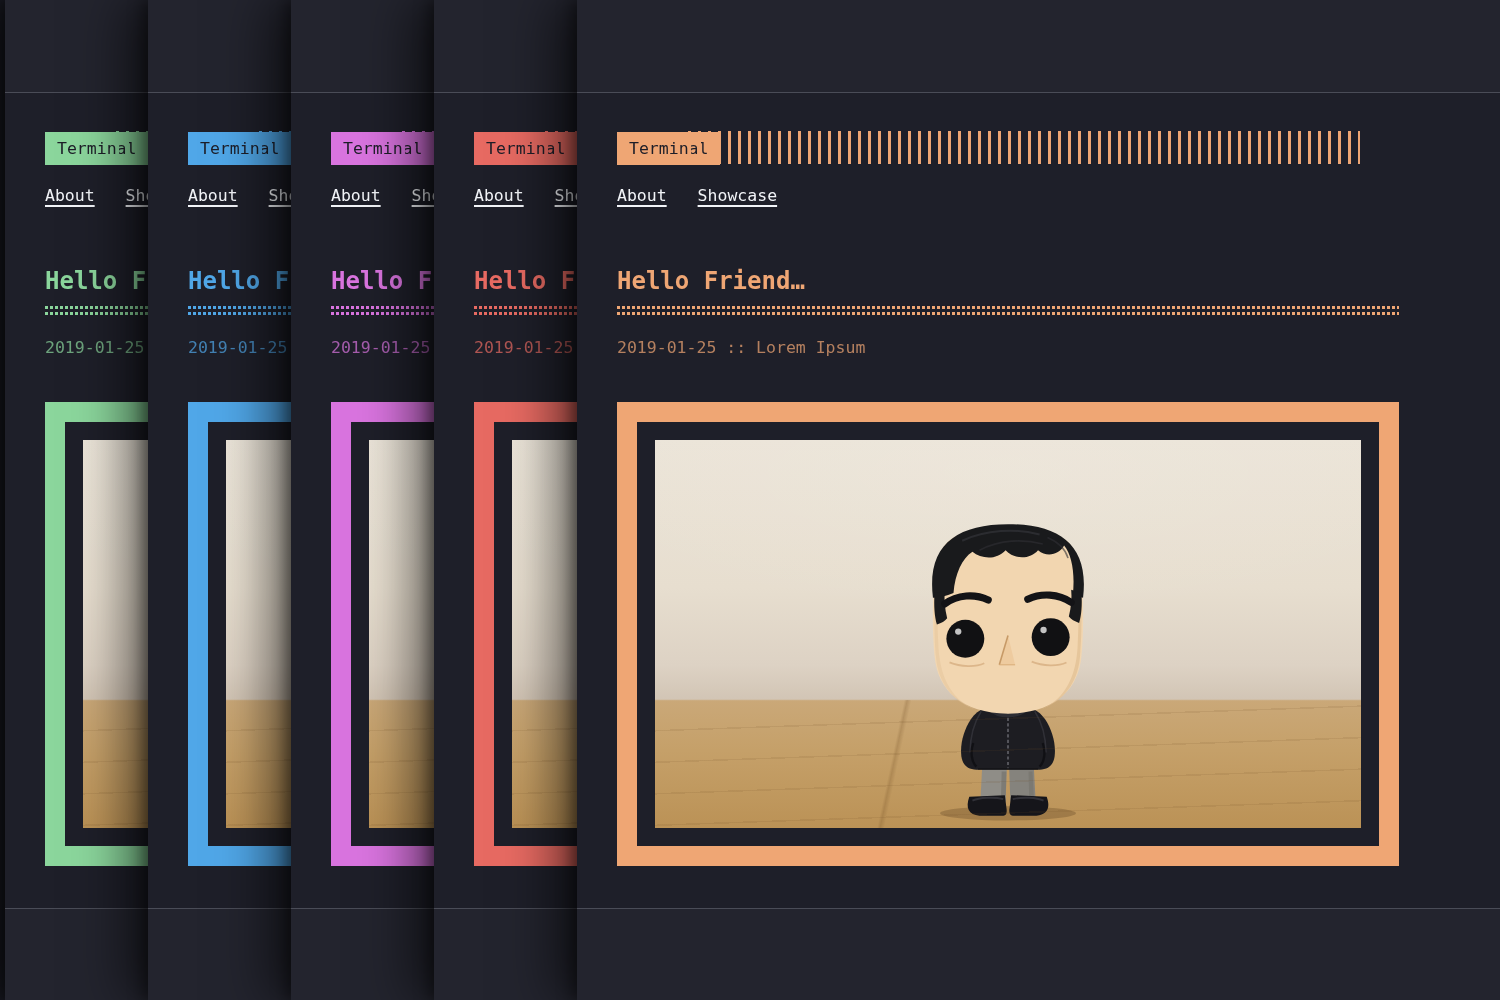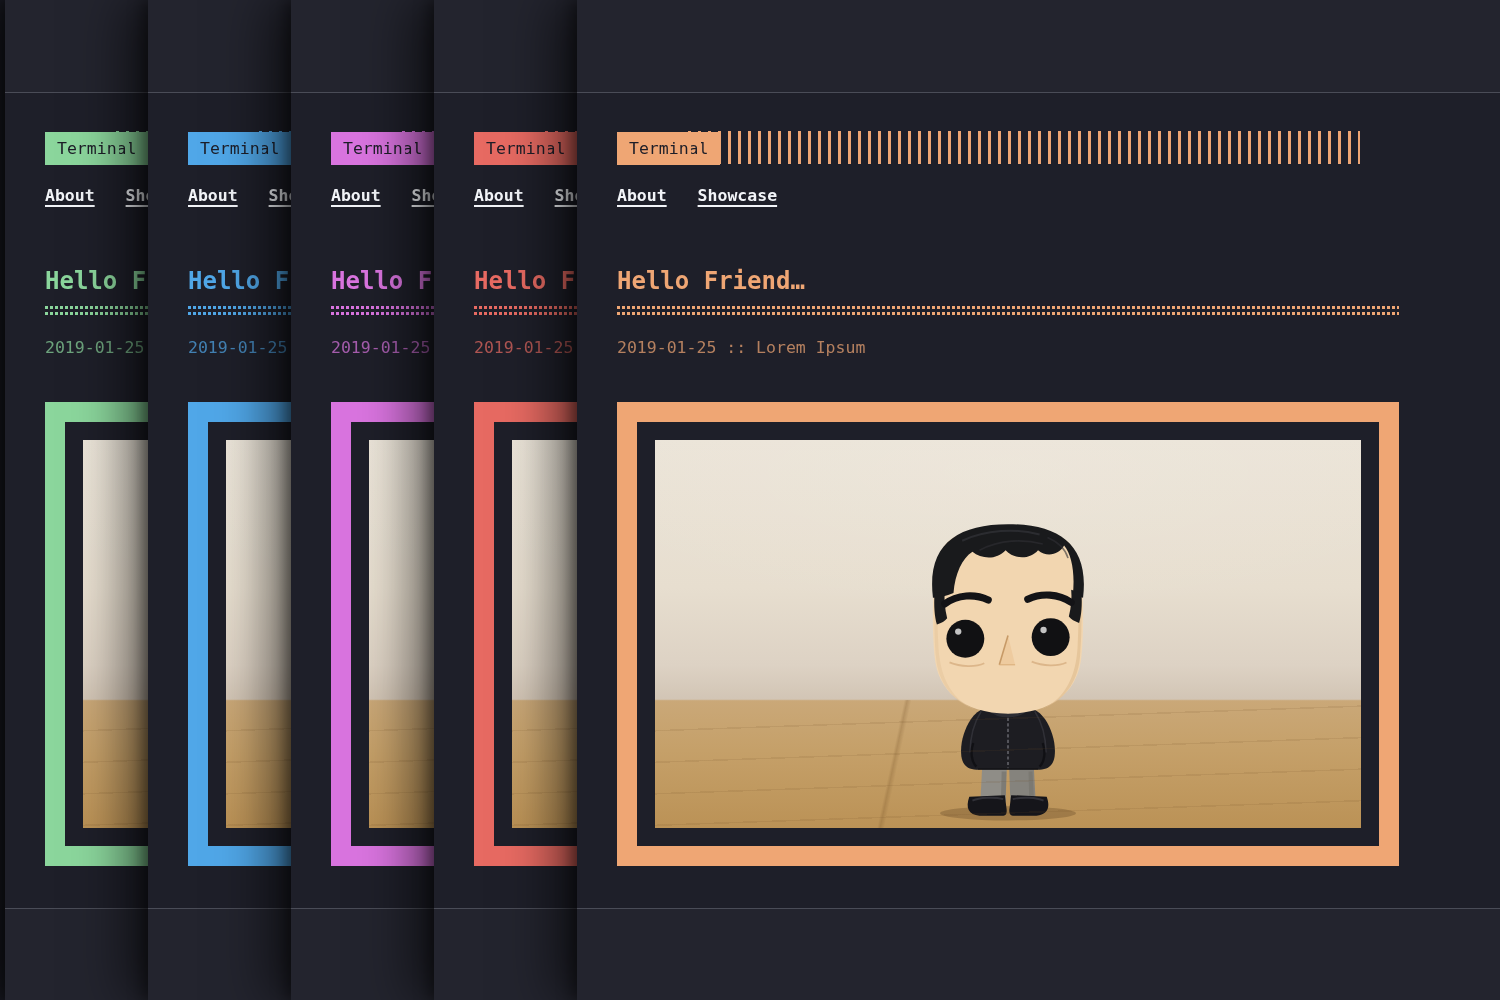--- a/index.html
+++ b/index.html
@@ -25,21 +25,21 @@
   }
   .stripes{
     position:absolute;left:111px;top:38px;width:672px;height:33px;
     background:repeating-linear-gradient(90deg,var(--accent) 0 3px,transparent 3px 10px);
   }
 
   .nav{position:absolute;left:40px;top:93px;font-size:16.5px;}
   .nav a{
     color:var(--nav-text,#f2f4f8);text-decoration:underline;
     text-decoration-thickness:1.5px;text-underline-offset:4px;
-    margin-right:21px;cursor:pointer;font-weight:bold;
+    margin-right:21px;cursor:pointer;
   }
 
   .post-title{
     position:absolute;left:40px;top:174px;font-size:24px;font-weight:600;
     color:var(--accent);white-space:nowrap;
   }
   .dotted-divider{
     position:absolute;left:40px;top:213px;width:782px;height:9px;
     background-image:
       repeating-linear-gradient(90deg,var(--accent) 0 3px,transparent 3px 5px),

